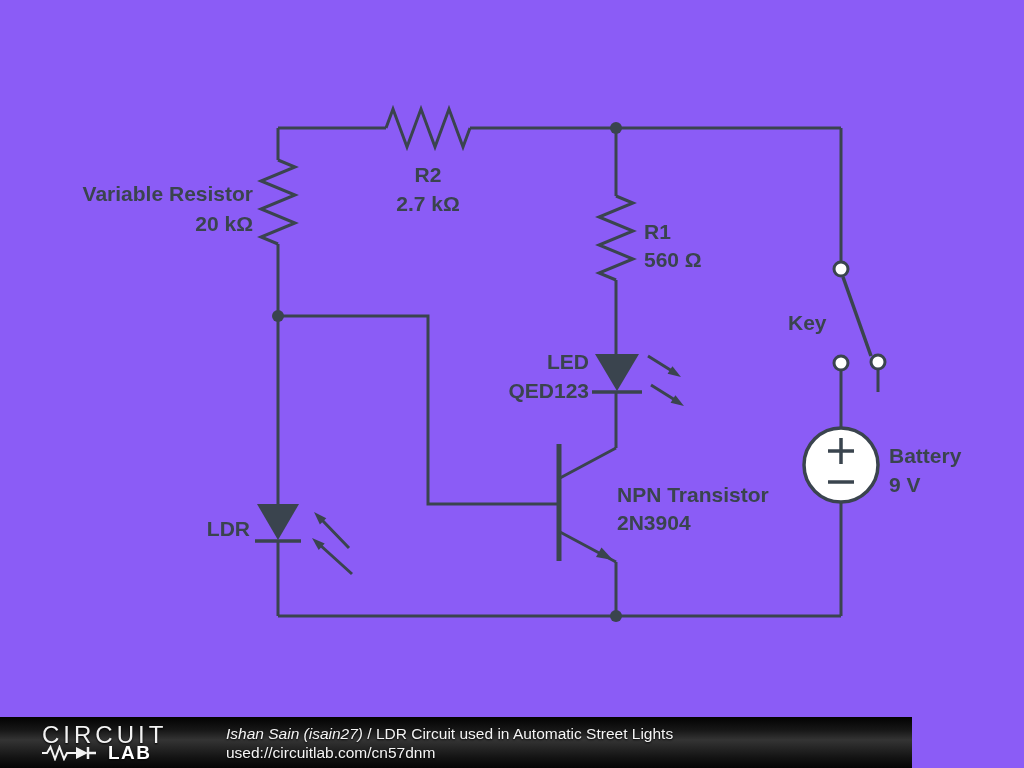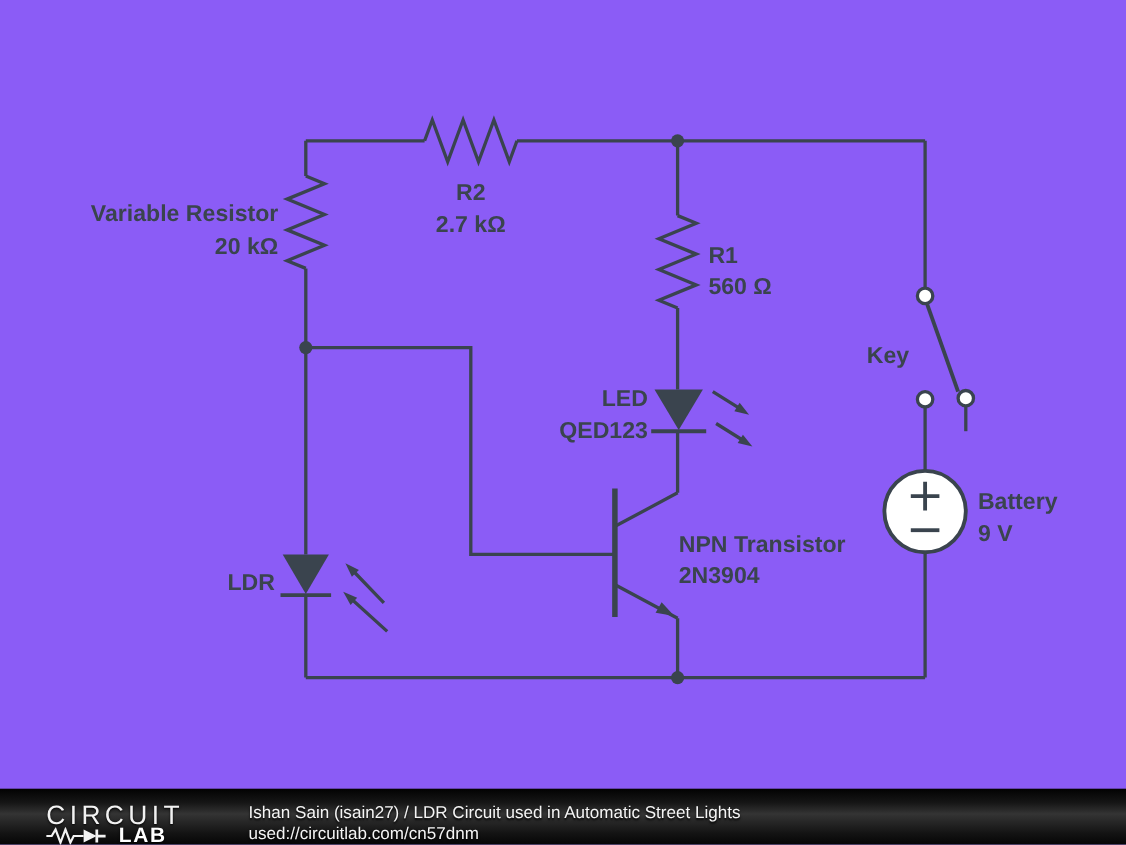--- a/index.html
+++ b/index.html
@@ -30,24 +30,24 @@
     font-size: 21px;
     fill: #3a444e;
   }
   .a-end { text-anchor: end; }
   .a-mid { text-anchor: middle; }
   .a-start { text-anchor: start; }
 
   
   .footer {
     position: absolute; left: 0; bottom: 0;
-    width: 1024px; height: 51px;
+    width: 912px; height: 51px;
     background: linear-gradient(180deg, #020202 0%, #161616 25%, #343434 45%, #131313 80%, #050505 100%);
     display: flex;
-    align-items: flex-end;
+    align-items: center;
     box-sizing: border-box;
   }
   .logo {
     margin-left: 42px;
     width: 150px;
     flex: 0 0 auto;
     cursor: pointer;
   }
   .logo-top {
     color: #f2f2f2;
@@ -68,21 +68,21 @@
     text-shadow: 0 1px 2px #000;
   }
   .meta {
     margin-left: 34px;
     color: #f5f5f5;
     font-size: 15.5px;
     line-height: 19px;
     text-shadow: 0 1px 2px #000;
     white-space: nowrap;
   }
-  .meta .author { font-weight: 400; }
+  .meta .author { font-style: italic; font-weight: 400; }
   .meta .sep { font-weight: 400; }
   .meta .title { font-weight: normal; }
   .meta .url { font-weight: 400; }
 </style>
 </head>
 <body>
 
 <div class="stage">
 
   <svg class="schematic" width="1024" height="717" viewBox="0 0 1024 717">

